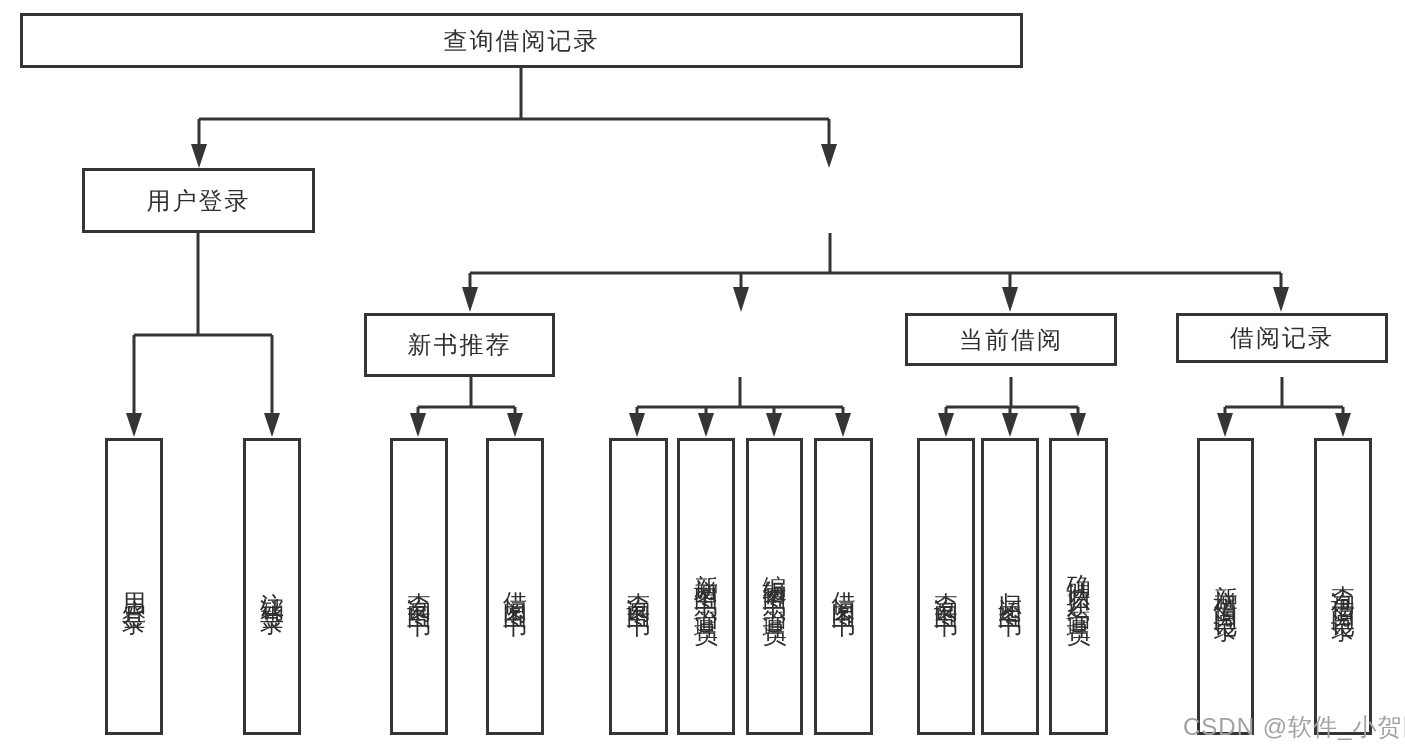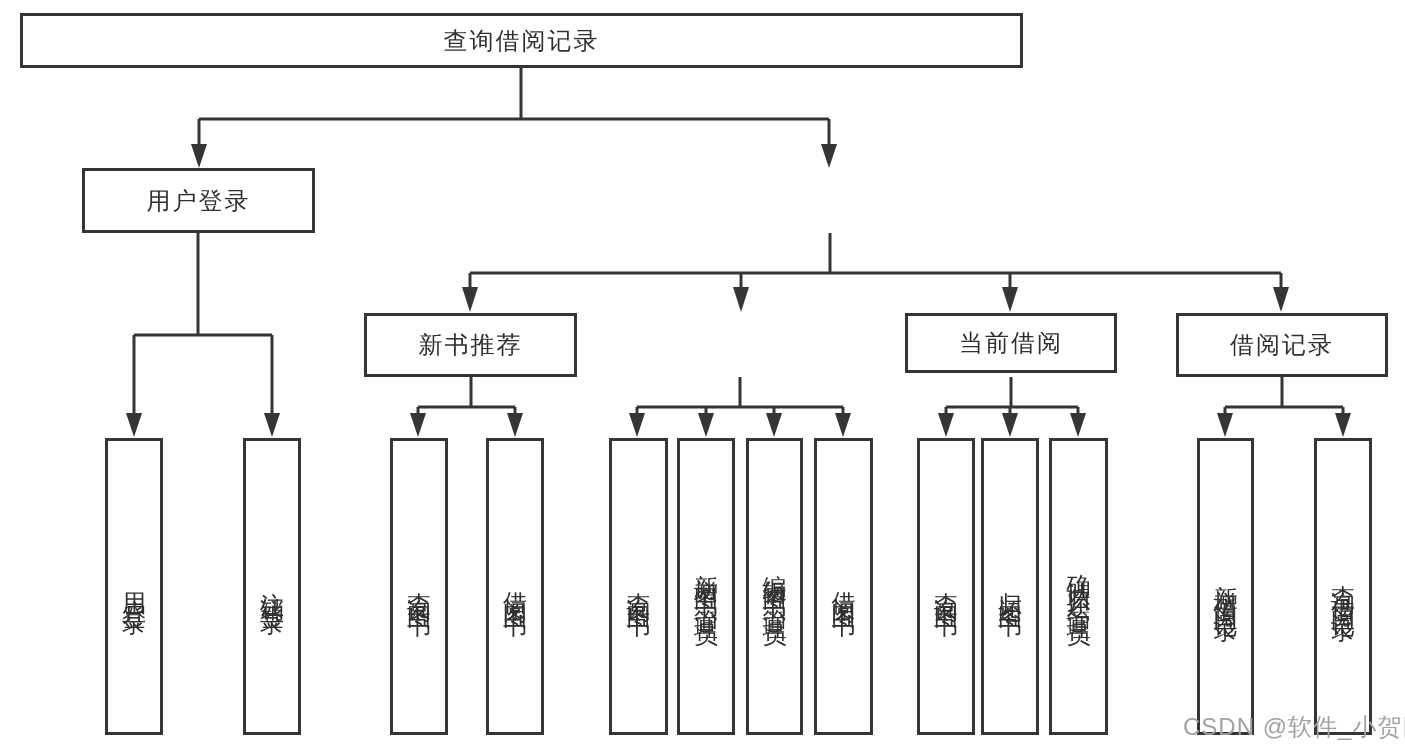--- a/index.html
+++ b/index.html
@@ -87,23 +87,23 @@
       <path d="M1282,377 V407 M1225,407 H1343 M1225,407 V414 M1343,407 V414"></path>
       <polygon points="1217,413 1233,413 1225,437" fill="#353535" stroke="none"></polygon>
       <polygon points="1335,413 1351,413 1343,437" fill="#353535" stroke="none"></polygon>
     </g>
   </svg>
 
   <div class="box h" style="left:20px; top:13px; width:1003px; height:55px;">查询借阅记录</div>
 
   <div class="box h" style="left:82px; top:168px; width:233px; height:65px;">用户登录</div>
 
-  <div class="box h" style="left:364px; top:313px; width:213px; height:64px;">新书推荐</div>
-  <div class="box h" style="left:905px; top:313px; width:212px; height:60px;">当前借阅</div>
-  <div class="box h" style="left:1176px; top:313px; width:212px; height:64px;">借阅记录</div>
+  <div class="box h" style="left:364px; top:313px; width:191px; height:64px;">新书推荐</div>
+  <div class="box h" style="left:905px; top:313px; width:212px; height:53px;">当前借阅</div>
+  <div class="box h" style="left:1176px; top:313px; width:212px; height:50px;">借阅记录</div>
 
   <div class="box v leaf" style="left:105px; width:58px;">用户登录</div>
   <div class="box v leaf" style="left:243px; width:58px;">注销登录</div>
 
   <div class="box v leaf" style="left:390px; width:58px;">查询图书</div>
   <div class="box v leaf" style="left:486px; width:58px;">借阅图书</div>
 
   <div class="box v leaf" style="left:609px; width:59px;">查询图书</div>
   <div class="box v leaf" style="left:677px; width:58px;">新增图书（管理员）</div>
   <div class="box v leaf" style="left:746px; width:57px;">编辑图书（管理员）</div>

